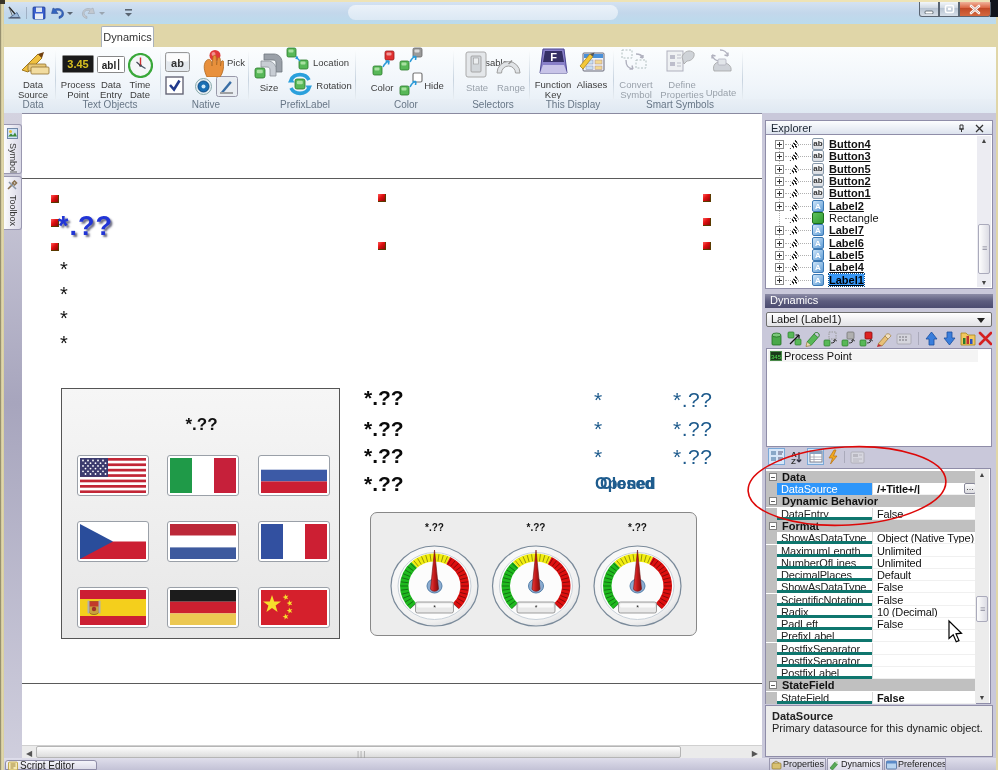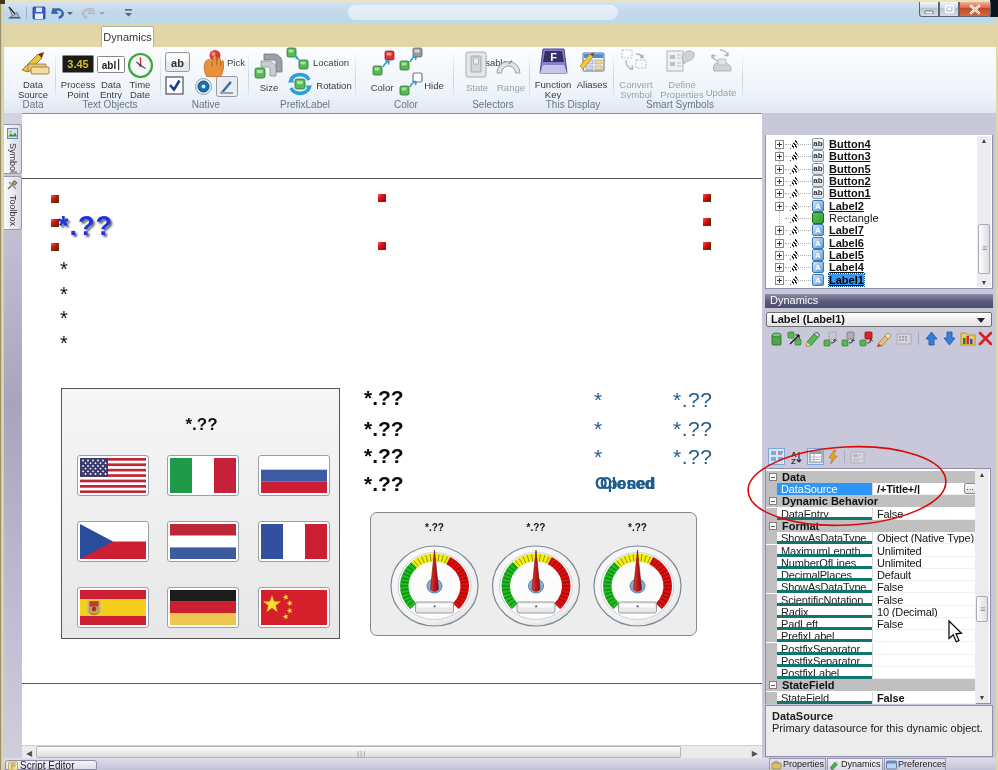--- a/index.html
+++ b/index.html
@@ -62,21 +62,21 @@
 
 #botstrip { left:4px; top:758px; width:992px; height:12px; background:linear-gradient(#dfdeeb,#c3c2d6); }
 #setab { left:5px; top:760px; width:92px; height:10px; background:linear-gradient(#f4f4fa,#dcdbe8); border:1px solid #8f8da8; border-radius:3px 3px 0 0; font-size:10px; color:#222; padding-left:14px; line-height:9px; }
 
 
 #exp-title { left:765px; top:120px; width:228px; height:15px; background:linear-gradient(#fcfdfe,#dde3ee); border:1px solid #8f8da8; font-size:11px; color:#1c2633; padding:1px 0 0 5px; }
 #exp-body { left:765px; top:135px; width:228px; height:154px; background:#fff; border:1px solid #8f8da8; border-top:none; }
 
 
 #dyn-title { left:765px; top:294px; width:228px; height:14px; background:linear-gradient(#8c8ca6,#5d5d7f 50%,#4c4c70); font-size:11px; color:#fff; padding:0px 0 0 5px; }
-#dyn-dd { left:766px; top:312px; width:226px; height:15px; background:linear-gradient(#ffffff,#e2e2e6); border:1px solid #707070; border-radius:2px; font-size:11px; font-weight:bold; color:#111; padding:0px 0 8px 4px; }
+#dyn-dd { left:766px; top:312px; width:226px; height:15px; background:linear-gradient(#ffffff,#e2e2e6); border:1px solid #707070; border-radius:2px; font-size:11px; font-weight:normal; color:#111; padding:0px 0 8px 4px; }
 #dyn-tb1 { left:766px; top:329px; width:226px; height:19px; }
 #dyn-list { left:766px; top:348px; width:226px; height:99px; background:#fff; border:1px solid #8f8da8; }
 #dyn-tb2 { left:766px; top:448px; width:226px; height:19px; }
 
 
 #pgrid { left:765px; top:468px; width:226px; height:236px; background:#fff; border:1px solid #8f8da8; font-size:11px; }
 .prow { position:absolute; left:0; width:210px; height:12px; }
 .pgroup { background:#c0c0c0; font-weight:bold; color:#111; }
 .pname { position:absolute; left:11px; top:0; width:95px; height:12px; padding:0 0 0 4px; border-bottom:3px solid #0f766e; color:#222; white-space:nowrap; overflow:hidden; letter-spacing:-0.15px; }
 .pval { position:absolute; left:106px; top:0; width:104px; height:12px; padding:0 0 0 4px; border-bottom:1px solid #f0f0f0; border-left:1px solid #d8d8d8; color:#111; white-space:nowrap; overflow:hidden; letter-spacing:-0.15px; }
@@ -582,20 +582,28 @@
         <span style="position:absolute;left:320px;top:2px;font-size:8px;color:#999;letter-spacing:1px;">|||</span>
       </div>
     <div class="sarrow" style="right:4px;">▶</div>
   </div>
   <div class="abs" id="botstrip"></div>
   <div class="abs" id="setab"><svg width="10" height="10" style="position:absolute;left:2px;top:0px;">
         <rect x="0.5" y="1" width="9" height="8" rx="1" fill="#f6e9b4" stroke="#b89a30" stroke-width="0.8"></rect>
         <path d="M2.5 3 L7.5 3 M2.5 5 L7.5 5 M2.5 7 L5.5 7" stroke="#8a6a1a" stroke-width="0.8"></path>
       </svg>Script Editor</div>
 
+  <div class="abs" id="exp-title">Explorer
+    <svg width="9" height="9" style="position:absolute;right:26px;top:3px;">
+        <path d="M3 1 L6 1 L6 5 L3 5 Z M2 5 L7 5 M4.5 5 L4.5 8" stroke="#333" stroke-width="1" fill="none"></path>
+      </svg>
+    <svg width="9" height="9" style="position:absolute;right:8px;top:3px;">
+        <path d="M1 1 L8 8 M8 1 L1 8" stroke="#333" stroke-width="1.3"></path>
+      </svg>
+  </div>
   <div class="abs" id="exp-body">
     <div id="treevline"></div>
       <div class="trow" style="top:3px;">
         <span class="plus"></span>
         <span class="anim"></span>
         <span class="tic ab">ab</span>
         <b class="tl">Button4</b>
       </div>
     <div class="trow" style="top:15px;">
         <span class="plus"></span>
@@ -732,20 +740,28 @@
       <path d="M1 3 L6 3 L8 5 L15 5 L15 15 L1 15 Z" fill="#f0c860" stroke="#a8861c" stroke-width="0.8"></path>
       <rect x="3" y="8" width="2.5" height="6" fill="#2a7a2a"></rect>
           <rect x="6.5" y="6" width="2.5" height="8" fill="#c03030"></rect>
           <rect x="10" y="9" width="2.5" height="5" fill="#2a50c0"></rect>
     </g>
     <g transform="translate(212,2)">
           <path d="M2 2 L13 13 M13 2 L2 13" stroke="#d42020" stroke-width="2.6" stroke-linecap="round"></path>
         </g>
   </svg>
     </div>
+  <div class="abs" id="dyn-list">
+    <div id="pp-row">
+      <svg width="12" height="10" style="vertical-align:-1px;margin:1px 2px 0 2px;">
+          <rect x="0.5" y="0.5" width="11" height="9" fill="#1a3a1a" stroke="#4a8a4a" stroke-width="1"></rect>
+          <text x="6" y="7.5" font-size="6" fill="#50e050" text-anchor="middle" font-family="Liberation Sans">345</text>
+        </svg>Process Point
+    </div>
+  </div>
   <div class="abs" id="dyn-tb2">
       <svg width="226" height="19">
     <rect x="2.5" y="0.5" width="16" height="16" fill="#d6e6f8" stroke="#7aa8d8" stroke-width="1"></rect>
     <g transform="translate(4,2)">
           <rect x="1" y="1" width="5" height="4" fill="#88a8c8"></rect>
           <rect x="1" y="7" width="5" height="4" fill="#88a8c8"></rect>
           <path d="M8 2 L13 2 M8 4 L12 4 M8 8 L13 8 M8 10 L12 10" stroke="#557" stroke-width="1"></path>
         </g>
     <g transform="translate(22,2)">
           <text x="3" y="7" font-size="8" font-weight="bold" fill="#333" font-family="Liberation Sans">A</text>

